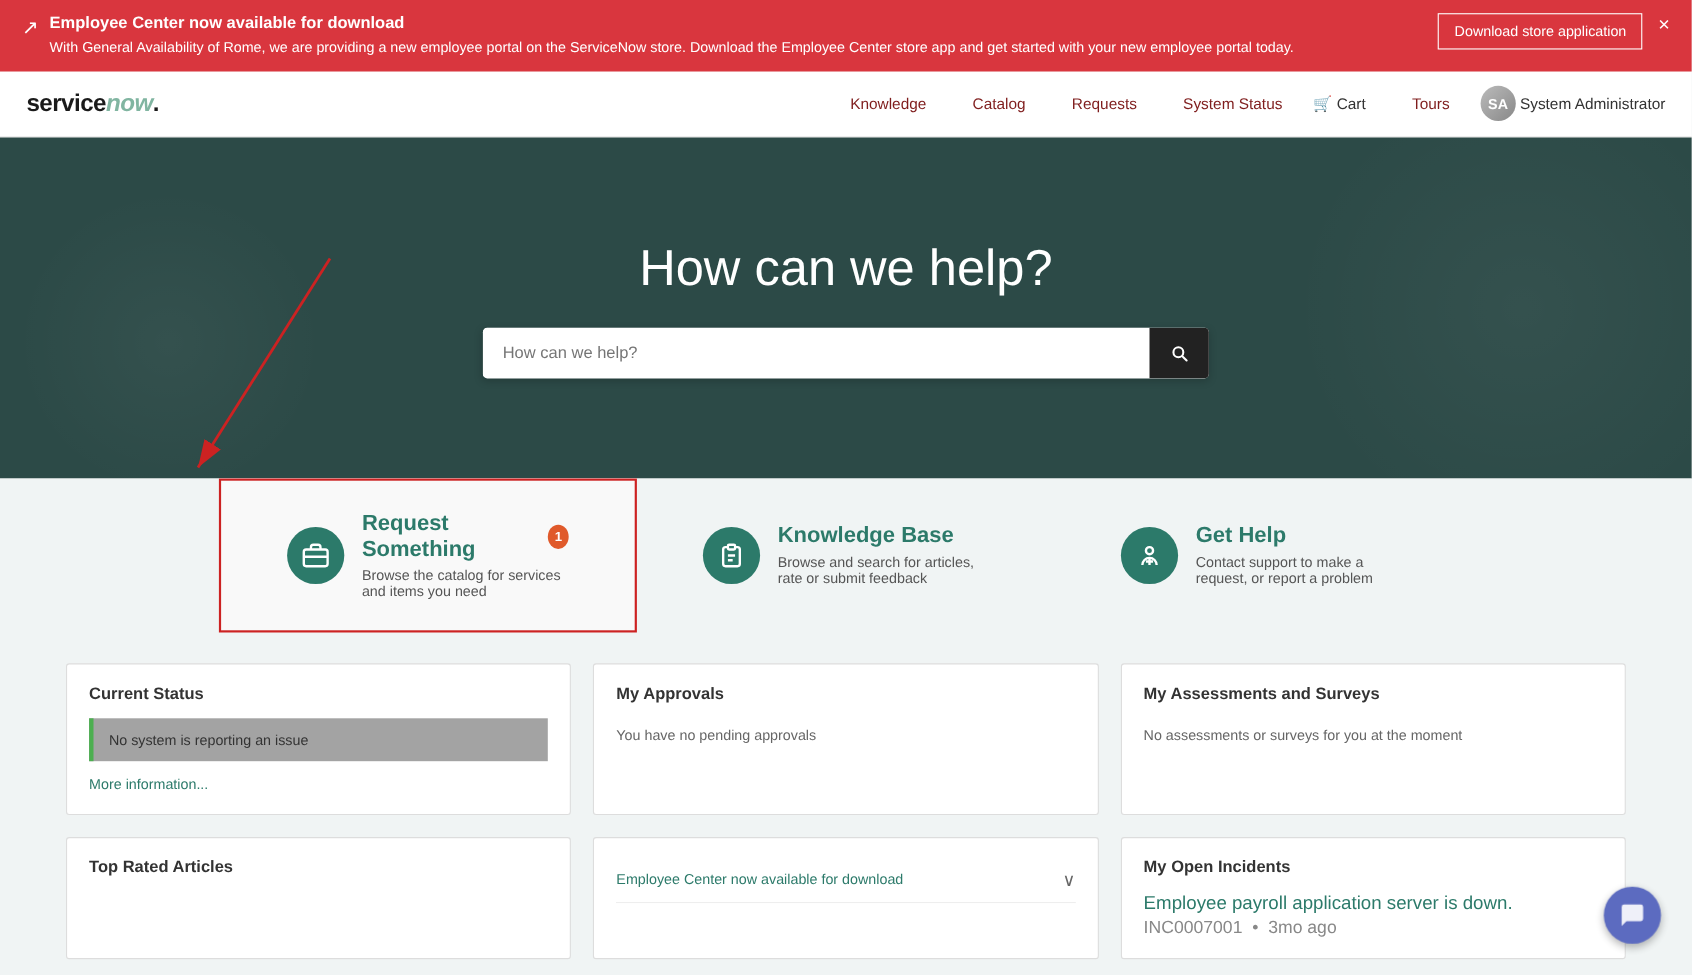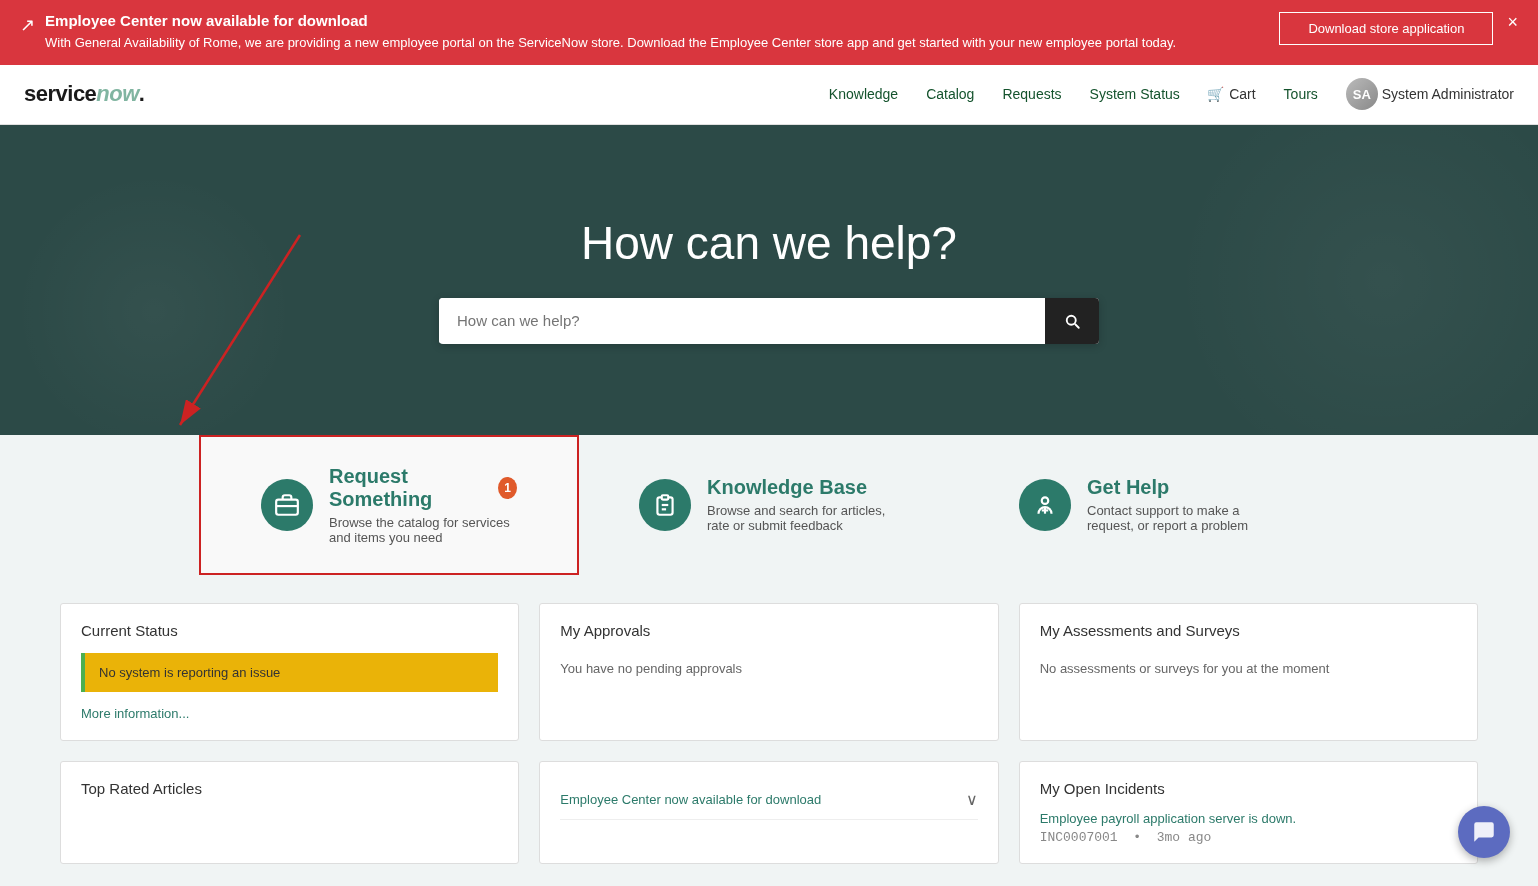--- a/index.html
+++ b/index.html
@@ -17,21 +17,21 @@
     }
     .banner-content { display: flex; align-items: flex-start; gap: 10px; flex: 1; }
     .banner-icon { font-size: 18px; margin-top: 2px; flex-shrink: 0; }
     .banner-text { flex: 1; }
     .banner-title { font-weight: 700; font-size: 15px; margin-bottom: 4px; }
     .banner-desc { font-size: 13px; line-height: 1.5; }
     .banner-btn {
       background: transparent;
       border: 1.5px solid #fff;
       color: #fff;
-      padding: 8px 28px;
+      padding: 8px 14px;
       font-size: 13px;
       cursor: pointer;
       white-space: nowrap;
       margin-left: 36px;
       flex-shrink: 0;
     }
     .banner-close {
       background: none; border: none; color: #fff; font-size: 18px;
       cursor: pointer; margin-left: 14px; flex-shrink: 0;
     }
@@ -41,21 +41,21 @@
       background: #fff;
       display: flex;
       align-items: center;
       padding: 0 24px;
       height: 60px;
       border-bottom: 1px solid #e0e0e0;
     }
     .logo { font-size: 22px; font-weight: 700; color: #1a1a1a; letter-spacing: -0.5px; margin-right: auto; }
     .logo span { color: #81b5a1; font-style: italic; }
     .nav-links { display: flex; align-items: center; gap: 28px; }
-    .nav-link { font-size: 14px; color: #14532d; text-decoration: none; cursor: pointer; }
+    .nav-link { font-size: 14px; color: #7f1d1d; text-decoration: none; cursor: pointer; margin-left: 14px; }
     .nav-cart { display: flex; align-items: center; gap: 4px; font-size: 14px; color: #333; cursor: pointer; }
     .nav-user { display: flex; align-items: center; font-size: 14px; color: #333; cursor: pointer; }
     .avatar-img {
       width: 32px; height: 32px; border-radius: 50%;
       background: linear-gradient(135deg, #bbb, #888);
       display: inline-flex; align-items: center; justify-content: center;
       font-size: 13px; color: #fff; font-weight: 600;
     }
 
     
@@ -131,48 +131,48 @@
       display: grid;
       grid-template-columns: 1fr 1fr 1fr;
       gap: 20px;
     }
     .card {
       background: #fff;
       border: 1px solid #ddd;
       border-radius: 3px;
       padding: 18px 20px;
     }
-    .card-title { font-size: 15px; font-weight: 400; color: #333; margin-bottom: 14px; }
+    .card-title { font-size: 15px; font-weight: 700; color: #333; margin-bottom: 14px; }
     .card-body { font-size: 13px; color: #555; }
 
     
     .status-bar {
       display: flex; align-items: center;
-      background: #eab308; border-left: 4px solid #4caf50;
+      background: #a3a3a3; border-left: 4px solid #4caf50;
       padding: 12px 14px; margin-bottom: 12px;
       font-size: 13px; color: #333;
     }
     .status-link { color: #2c7a6a; font-size: 13px; cursor: pointer; text-align: center; }
 
     
     .empty-msg { font-size: 13px; color: #666; padding: 8px 0; }
 
     
     .announcement-item {
       display: flex; align-items: center; justify-content: space-between;
       padding: 10px 0;
       border-bottom: 1px solid #eee;
       cursor: pointer;
     }
     .announcement-text { font-size: 13px; color: #2c7a6a; }
     .chevron { font-size: 16px; color: #666; }
 
     
-    .incident-title { font-size: 13px; color: #2c7a6a; cursor: pointer; margin-bottom: 4px; }
-    .incident-meta { font-size: 13px; color: #888; font-family: Liberation Mono, monospace; }
+    .incident-title { font-size: 17px; color: #2c7a6a; cursor: pointer; margin-bottom: 4px; }
+    .incident-meta { font-size: 16px; color: #888; }
 
     
     .chat-btn {
       position: fixed; bottom: 28px; right: 28px;
       width: 52px; height: 52px; border-radius: 50%;
       background: #5c6bc0;
       display: flex; align-items: center; justify-content: center;
       cursor: pointer; box-shadow: 0 3px 8px rgba(0,0,0,0.3);
       z-index: 100;
       color: #fff; font-size: 22px;

